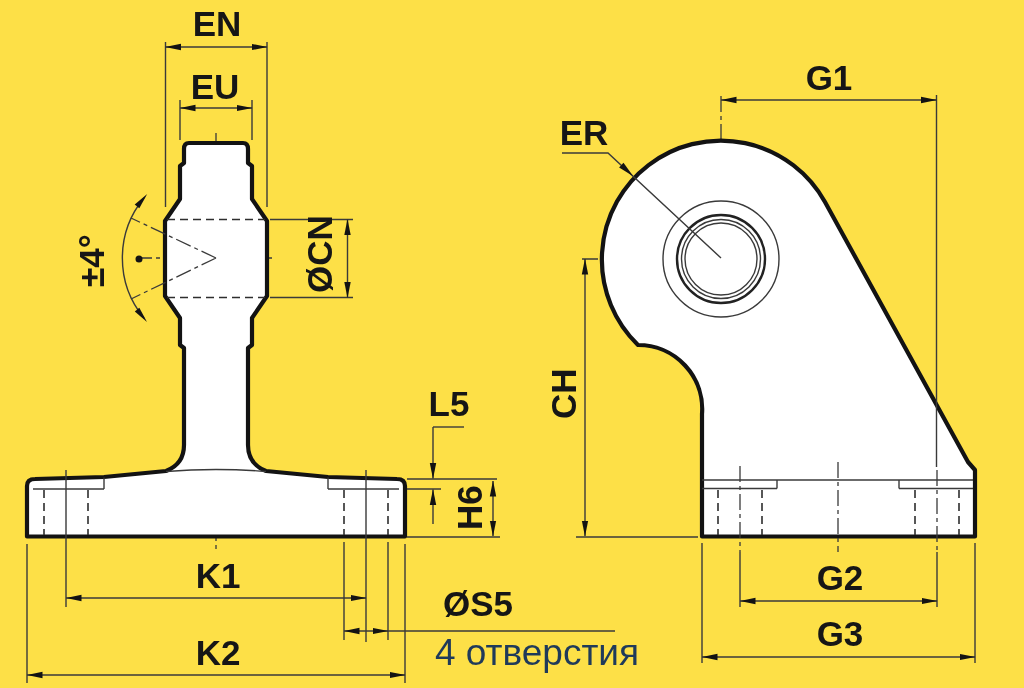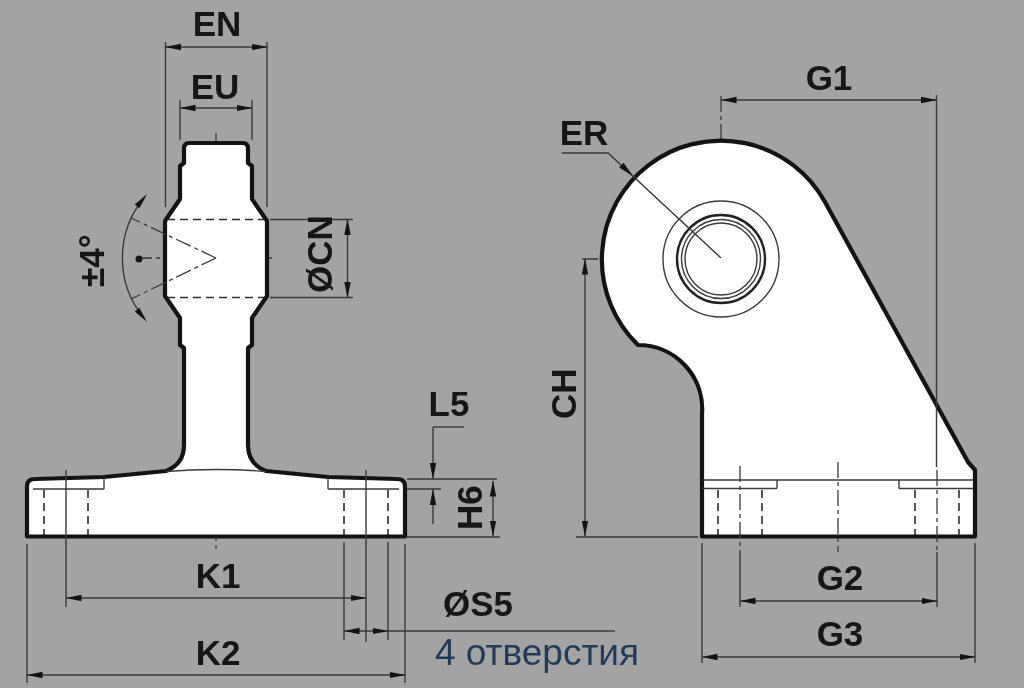--- a/index.html
+++ b/index.html
@@ -1,16 +1,16 @@
 <!DOCTYPE html>
 <html><head>
 <meta charset="utf-8">
 <style>
   html,body{margin:0;padding:0;background:#ffffff;}
-  .canvas{position:relative;width:1024px;height:688px;background:#a3a3a3;overflow:hidden;}
+  .canvas{position:relative;width:1024px;height:688px;background:#fde047;overflow:hidden;}
   svg{display:block;}
   text{font-family:"Liberation Sans","DejaVu Sans",sans-serif;font-weight:700;font-size:35px;fill:#161616;}
   text.note{font-weight:400;font-size:37px;}
   .thickfill{stroke:#131313;stroke-width:4.2;fill:#ffffff;stroke-linejoin:round;}
   .thin{stroke:#3a3a3a;stroke-width:1.4;fill:none;}
   .med{stroke:#222222;stroke-width:2.4;fill:none;}
   .dash{stroke:#2e2e2e;stroke-width:1.6;fill:none;stroke-dasharray:8 5;}
   .cl{stroke:#3a3a3a;stroke-width:1.3;fill:none;stroke-dasharray:16 4 4 4;}
   .arrfill{fill:#131313;stroke:none;}
 </style>

